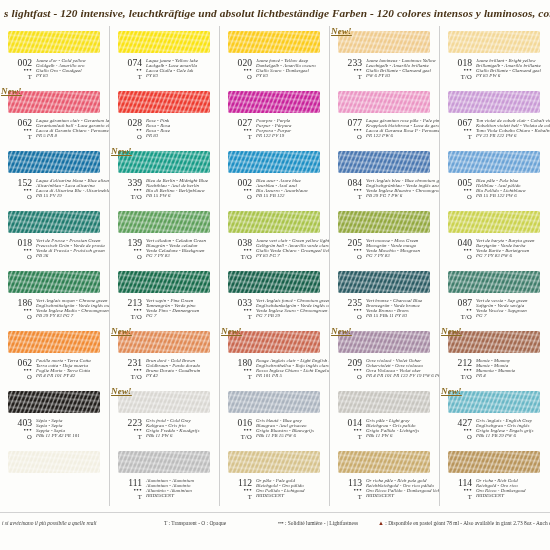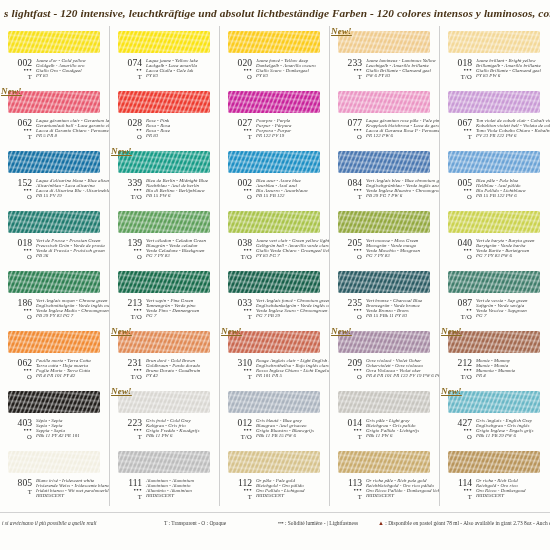--- a/index.html
+++ b/index.html
@@ -625,21 +625,21 @@
           </div>
         </div>
       </div>
       <div class="cell">
         <div class="new-badge">New!</div>
         <div class="swatch-wrap">
           <div class="swatch" style="background: rgb(201, 103, 79);"></div>
         </div>
         <div class="info">
           <div class="code">
-            <div>310</div>
+            <div>180</div>
             <div class="dots">•••</div>
             <div class="opacity-mark">T</div>
           </div>
           <div class="names">
             <div>Rouge Anglais clair - Light English Red</div>
             <div>Englischrothellsu - Rojo inglés claro</div>
             <div>Rosso Inglese Chiaro - Licht Engelsrood</div>
             <div class="pigment">PR 101 PR 5</div>
           </div>
         </div>
@@ -718,21 +718,21 @@
             <div class="pigment">PBk 11 PW 6</div>
           </div>
         </div>
       </div>
       <div class="cell">
         <div class="swatch-wrap">
           <div class="swatch" style="background: rgb(170, 179, 190);"></div>
         </div>
         <div class="info">
           <div class="code">
-            <div>012</div>
+            <div>016</div>
             <div class="dots">•••</div>
             <div class="opacity-mark">T/O</div>
           </div>
           <div class="names">
             <div>Gris bleuté - Blue grey</div>
             <div>Blaugrau - Azul grisaceo</div>
             <div>Grigio Bluastro - Blauwgrijs</div>
             <div class="pigment">PBk 11 PB 15 PW 6</div>
           </div>
         </div>
@@ -770,33 +770,20 @@
             <div>Gris Anglais - English Grey</div>
             <div>Englischgrau - Gris inglés</div>
             <div>Grigio Inglese - Engels grijs</div>
             <div class="pigment">PBk 11 PB 29 PW 6</div>
           </div>
         </div>
       </div>
       <div class="cell">
         <div class="swatch-wrap">
           <div class="swatch" style="background: rgb(242, 239, 226);"></div>
-        </div>
-        <div class="info">
-          <div class="code">
-            <div>805</div>
-            <div class="dots"></div>
-            <div class="opacity-mark">T</div>
-          </div>
-          <div class="names">
-            <div>Blanc irisé - Iridescent white</div>
-            <div>Irisierende Weiss - Iridescente blanco</div>
-            <div>Iridati bianco - Wit met parelmoerkleuren</div>
-            <div class="pigment">IRIDESCENT</div>
-          </div>
         </div>
       </div>
       <div class="cell">
         <div class="swatch-wrap">
           <div class="swatch" style="background: rgb(188, 188, 188);"></div>
         </div>
         <div class="info">
           <div class="code">
             <div>111</div>
             <div class="dots">•••</div>

